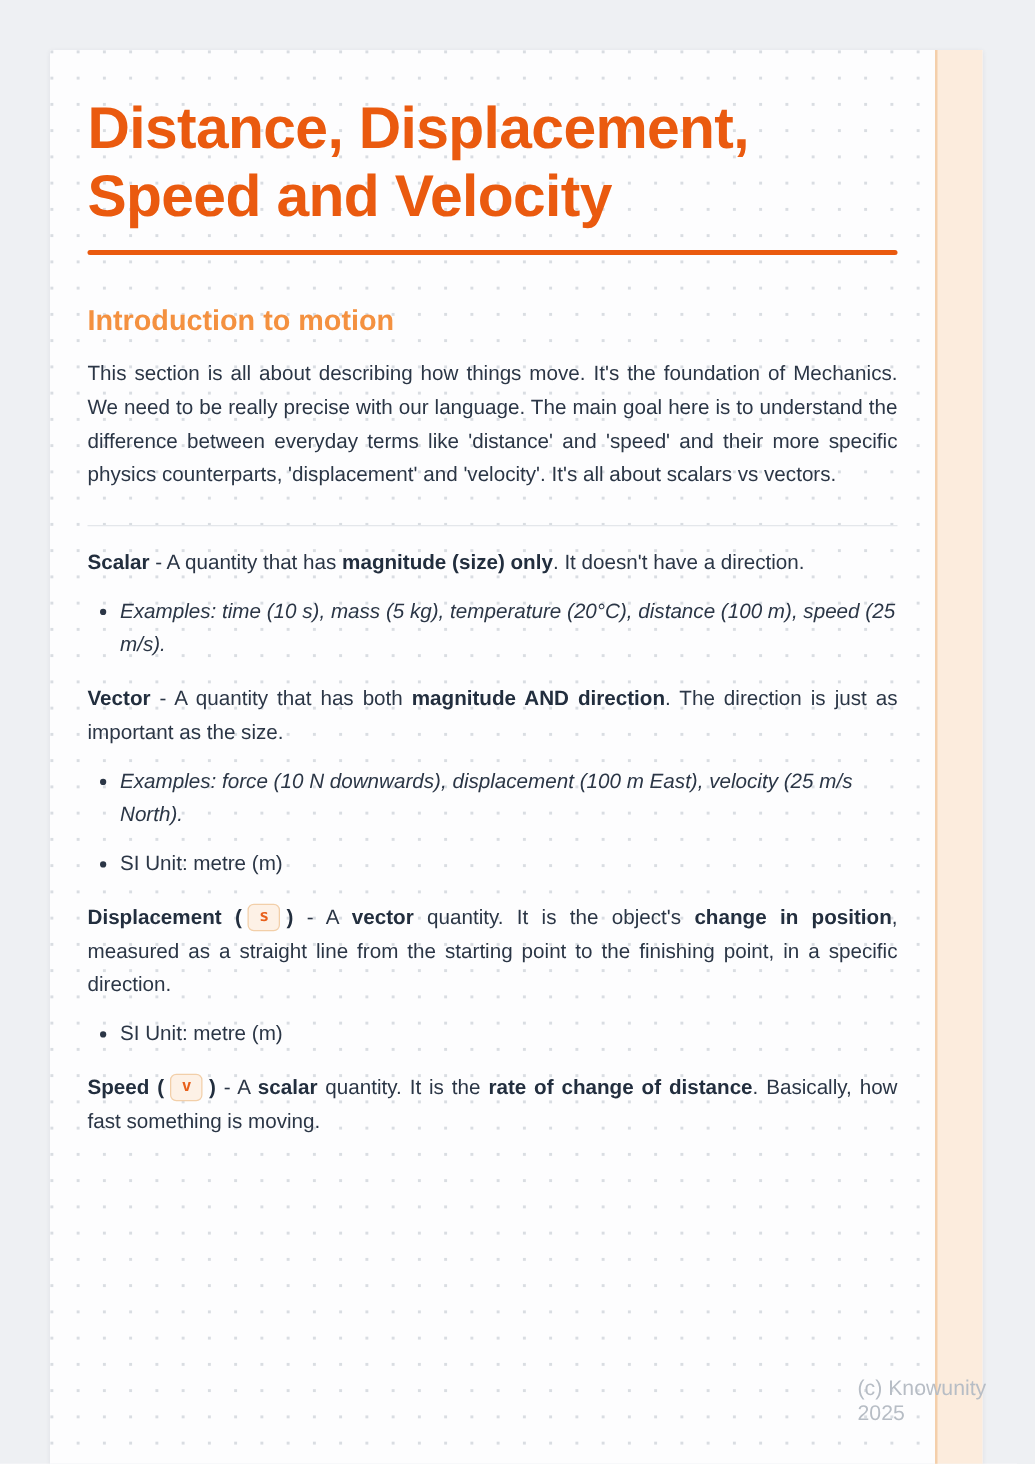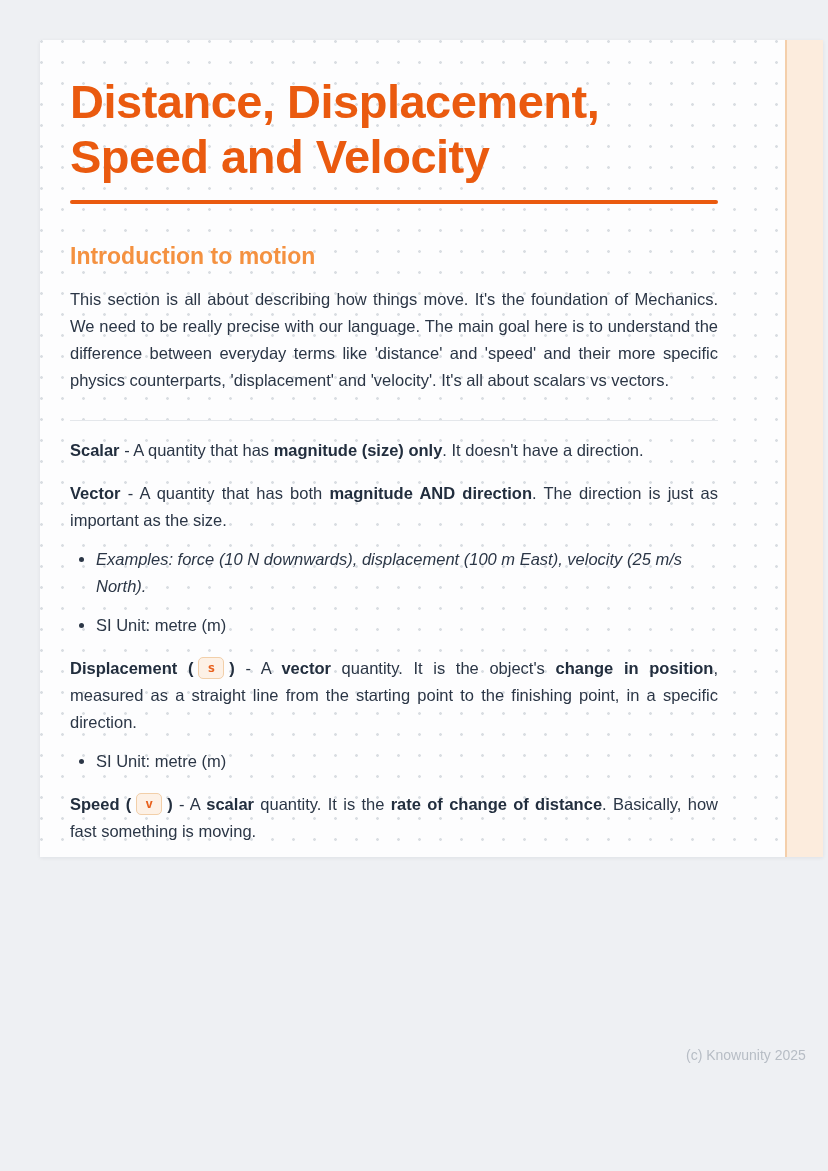--- a/index.html
+++ b/index.html
@@ -5,27 +5,26 @@
   html, body { margin: 0; padding: 0; }
   body {
     width: 828px; height: 1171px;
     background: #eef0f3;
     font-family: "Liberation Sans", sans-serif;
     position: relative;
     overflow: hidden;
   }
   .page {
     position: absolute; left: 40px; top: 40px;
-    width: 746px; height: 817px;
+    width: 746px; height: 1131px;
     background-color: #fdfdfe;
     background-image: radial-gradient(circle, #d9dde2 1.3px, transparent 1.5px);
     background-size: 21px 21px;
     background-position: 12px 12px;
     box-shadow: 0 1px 4px rgba(20,30,50,0.07);
-    padding-left: 37px;
   }
   .stripe {
     position: absolute; top: 0; right: 0;
     width: 36px; height: 100%;
     background: #fcecdd;
     border-left: 2px solid #f4cfab;
   }
   .content {
     position: absolute; left: 30px; top: 34px;
     width: 648px;
@@ -72,22 +71,22 @@
     font-size: 13px; font-weight: bold;
     color: #e8601c;
     background: #fdf1e6;
     border: 1px solid #f2cfa9;
     border-radius: 5px;
     padding: 0 8px; margin: 0 5px;
     line-height: 20px;
     vertical-align: 2px;
   }
   .footer {
-    position: absolute; top: 1047px; left: 686px;
-    font-size: 14px; color: #b7bdc5;
+    position: absolute; top: 1101px; left: 686px;
+    font-size: 17px; color: #b7bdc5;
     z-index: 2;
   }
 </style>
 </head>
 <body>
 
 <div class="page">
   <div class="stripe"></div>
 
   <div class="content">
@@ -95,20 +94,23 @@
     <h1>Distance, Displacement, Speed and Velocity</h1>
     <div class="title-rule"></div>
 
     <h2>Introduction to motion</h2>
     <p class="body">This section is all about describing how things move. It's the foundation of Mechanics. We need to be really precise with our language. The main goal here is to understand the difference between everyday terms like 'distance' and 'speed' and their more specific physics counterparts, 'displacement' and 'velocity'. It's all about scalars vs vectors.</p>
 
     <hr class="divider">
 
 
     <p class="body"><strong>Scalar</strong><span> - A quantity that has </span><strong>magnitude (size) only</strong><span>. It doesn't have a direction.</span></p>
+    <ul class="bullets">
+      <li class="italic">Examples: time (10 s), mass (5 kg), temperature (20°C), distance (100 m), speed (25 m/s).</li>
+    </ul>
 
     <p class="body"><strong>Vector</strong><span> - A quantity that has both </span><strong>magnitude AND direction</strong><span>. The direction is just as important as the size.</span></p>
     <ul class="bullets">
       <li class="italic">Examples: force (10 N downwards), displacement (100 m East), velocity (25 m/s North).</li>
     </ul>
 
     <ul class="bullets">
       <li>SI Unit: metre (m)</li>
     </ul>
 

